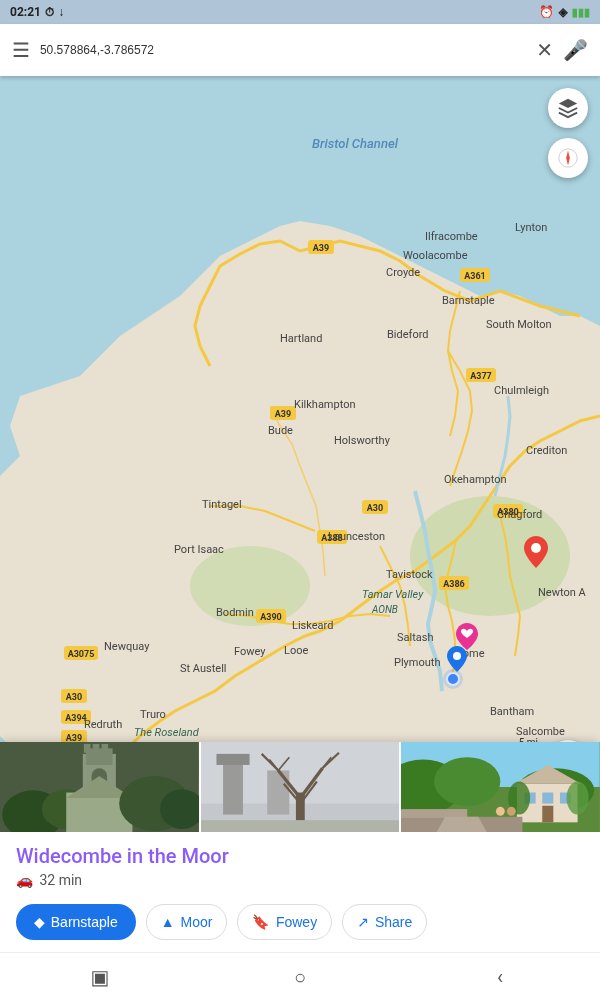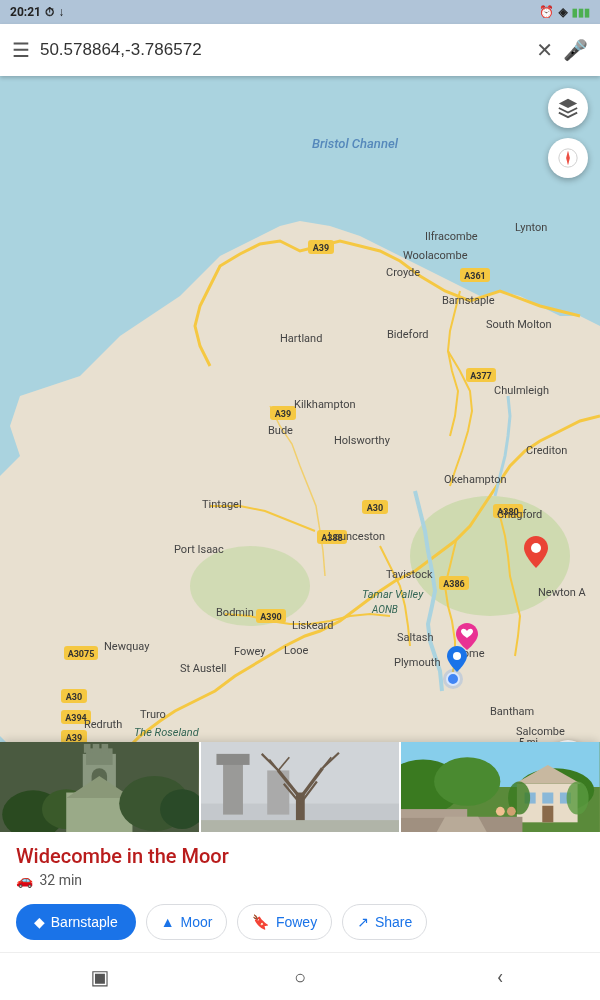--- a/index.html
+++ b/index.html
@@ -41,21 +41,21 @@
     }
     .search-bar .menu-icon {
       font-size: 20px;
       color: #555;
       cursor: pointer;
     }
     .search-input {
       flex: 1;
       border: none;
       outline: none;
-      font-size: 17px;
+      font-size: 12px;
       color: #333;
       background: transparent;
     }
     .search-bar .close-icon, .search-bar .mic-icon {
       font-size: 20px;
       color: #555;
       cursor: pointer;
     }
 
     
@@ -177,21 +177,21 @@
     }
     .photo-item:last-child { margin-right: 0; }
 
     
     .location-info {
       padding: 12px 16px 8px;
     }
     .location-name {
       font-size: 20px;
       font-weight: 500;
-      color: #b91c1c;
+      color: #8b5cf6;
       margin-bottom: 4px;
     }
     .location-meta {
       display: flex;
       align-items: center;
       gap: 6px;
       font-size: 14px;
       color: #555;
     }
     .car-icon { font-size: 14px; color: #555; }
@@ -248,21 +248,21 @@
       cursor: pointer;
       color: #555;
       font-size: 20px;
     }
   </style>
 </head>
 <body>
 
 <div class="status-bar">
   <div class="status-left">
-    <span>20:21</span>
+    <span>02:21</span>
     <span>⏱</span>
     <span>↓</span>
   </div>
   <div class="status-right">
     <span>⏰</span>
     <span>◈</span>
     <span style="color:#4caf50;font-size:11px;">▮▮▮</span>
   </div>
 </div>
 

